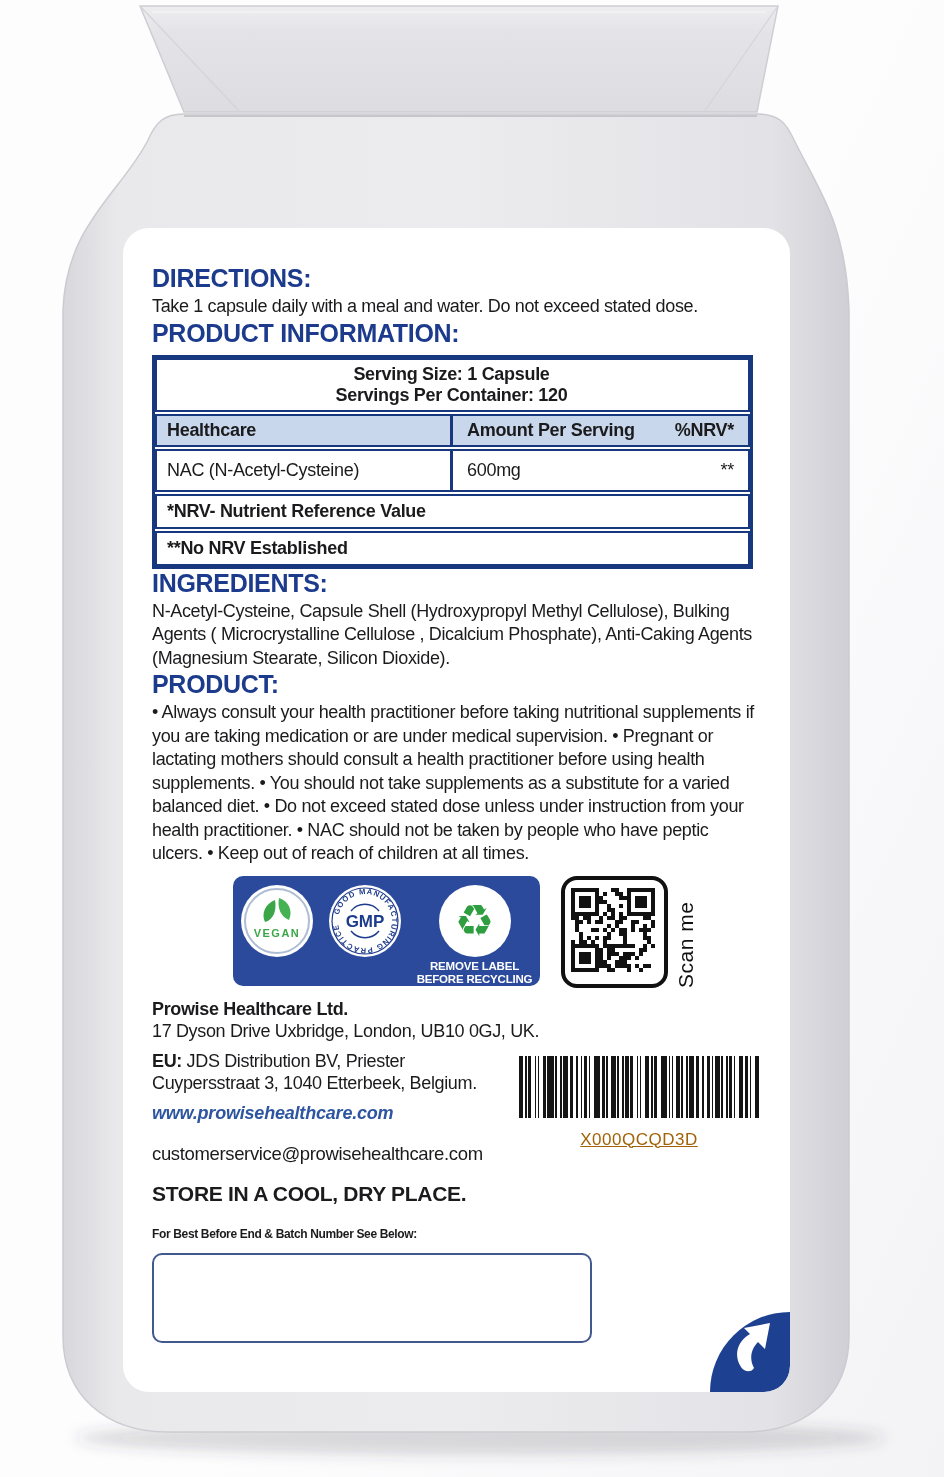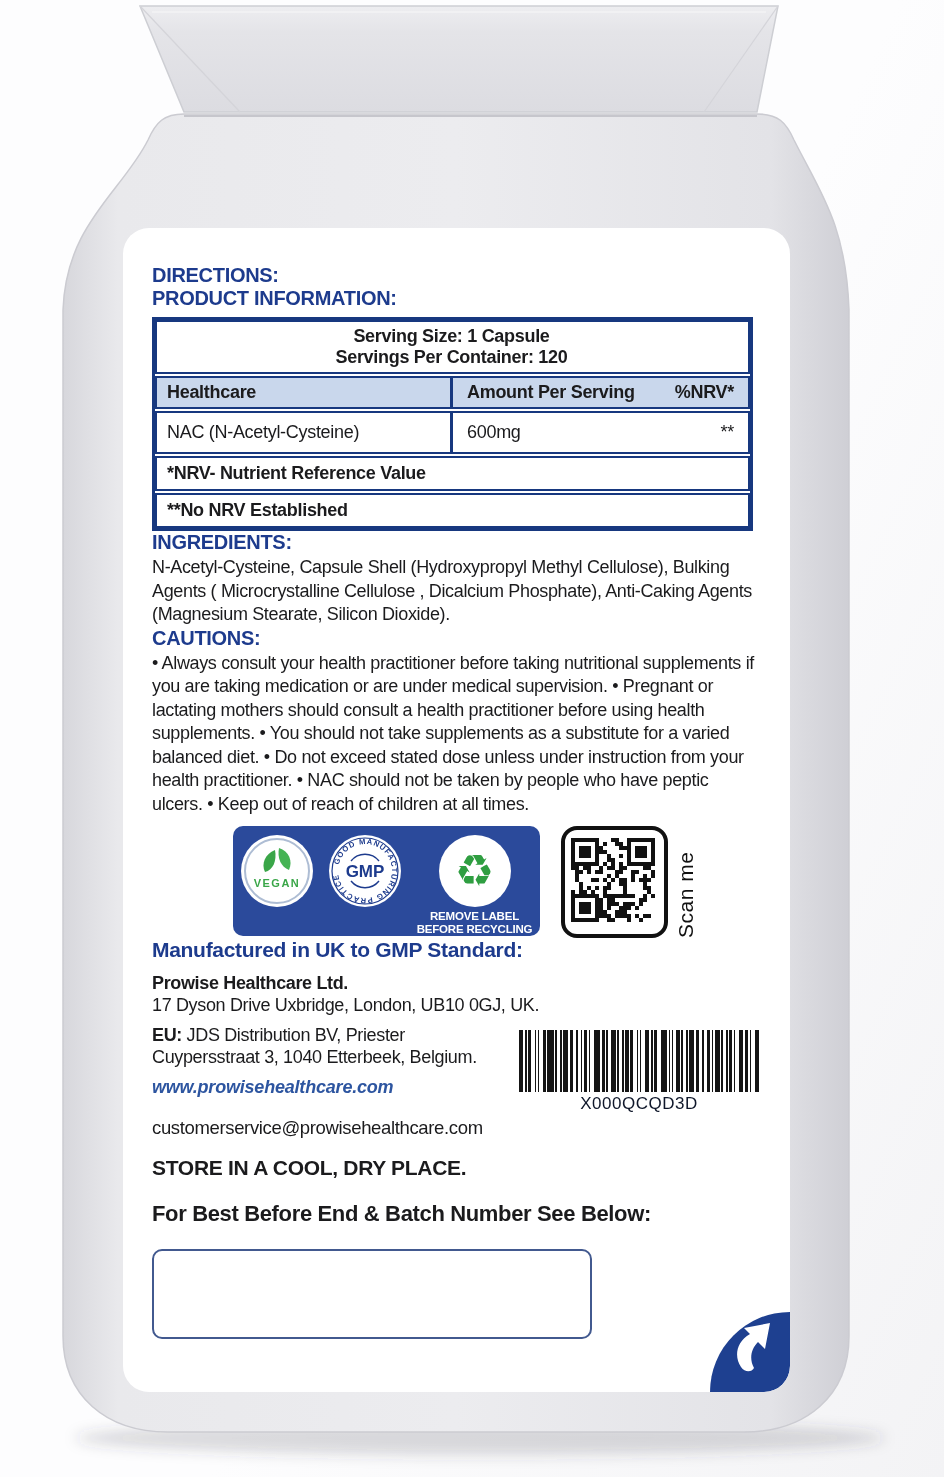--- a/index.html
+++ b/index.html
@@ -12,21 +12,21 @@
   .abs{position:absolute;}
   
   #bottle-svg{left:0;top:0;}
   
   .label{
     left:123px;top:228px;width:667px;height:1164px;background:#ffffff;
     border-radius:26px;position:absolute;overflow:hidden;
   }
   .label-inner{padding:36px 27px 0 29px;position:relative;}
   h2.section{
-    margin:0;font-size:20px;font-weight:700;color:#1d3b8d;letter-spacing:-0.3px;
+    margin:0;font-size:25px;font-weight:700;color:#1d3b8d;letter-spacing:-0.3px;
   }
   h2.manu{font-size:21px;}
   .body-text{
     margin:2px 0 0 0;font-size:18px;line-height:23.5px;letter-spacing:-0.35px;
     color:#1b1b1d;
   }
   .mt12{margin-top:12px;}.mt15{margin-top:15px;}.mt13{margin-top:13px;}
   
   .pi-table{
     margin-top:7px;border:3px solid #17387f;width:601px;box-sizing:border-box;
@@ -77,23 +77,23 @@
   .manu-company{margin-top:10px;}
   .eu-row{margin-top:8px;display:flex;justify-content:space-between;}
   .website{
     margin-top:8px;font-style:italic;color:#2d55a0;font-weight:700;font-size:18px;
     line-height:22px;letter-spacing:-0.2px;
   }
   .email{margin-top:2px;font-size:18.5px;line-height:24px;letter-spacing:-0.35px;}
   .barcode-wrap{margin-top:6px;width:248px;flex:none;display:flex;flex-direction:column;align-items:center;}
   .barcode-bars{height:62px;display:flex;align-items:stretch;}
   .barcode-bars div{background:#151515;}
-  .barcode-code{margin-top:2px;font-size:17px;letter-spacing:0.5px;color:#0f172a;}
+  .barcode-code{margin-top:12px;font-size:17px;letter-spacing:0.5px;color:#a16207;text-decoration:underline;}
   .store{margin-top:16px;font-size:21px;font-weight:700;letter-spacing:-0.3px;}
-  .batch{margin-top:14px;font-size:22px;font-weight:700;letter-spacing:-0.35px;}
+  .batch{margin-top:14px;font-size:12px;font-weight:700;letter-spacing:-0.35px;}
   .batch-box{
     margin-top:8px;width:440px;height:90px;border:2px solid #42598f;border-radius:10px;
     box-sizing:border-box;background:#fff;
   }
   
   .corner-logo{
     position:absolute;right:0;bottom:0;width:80px;height:80px;background:#1e4090;
     border-top-left-radius:100%;border-bottom-right-radius:26px;
   }
   .corner-logo svg{position:absolute;right:0;bottom:0;}
@@ -143,20 +143,21 @@
              C66,224 122,192 148,140
              C156,122 164,114 184,114 Z" fill="url(#bodyGrad)" stroke="#cbcbd1" stroke-width="1.5"></path>
     <path d="M184,116 L757,116" stroke="#c6c6cc" stroke-width="2" fill="none"></path>
   </g>
 </svg>
 
 <div class="label">
   <div class="label-inner">
 
     <h2 class="section">DIRECTIONS:</h2>
+    <p class="body-text">Take 1 capsule daily with a meal and water. Do not exceed stated dose.</p>
 
     <h2 class="section mt12">PRODUCT INFORMATION:</h2>
 
     <div class="pi-table">
       <div class="pi-row pi-serving">
         <span>Serving Size: 1 Capsule</span>
         <span>Servings Per Container: 120</span>
       </div>
       <div class="pi-row pi-header">
         <div class="pi-cell-left">Healthcare</div>
@@ -172,21 +173,21 @@
           <span>**</span>
         </div>
       </div>
       <div class="pi-row pi-foot">*NRV- Nutrient Reference Value</div>
       <div class="pi-row pi-foot">**No NRV Established</div>
     </div>
 
     <h2 class="section mt15">INGREDIENTS:</h2>
     <p class="body-text">N-Acetyl-Cysteine, Capsule Shell (Hydroxypropyl Methyl Cellulose), Bulking Agents ( Microcrystalline Cellulose , Dicalcium Phosphate), Anti-Caking Agents (Magnesium Stearate, Silicon Dioxide).</p>
 
-    <h2 class="section mt13">CAUTIONS:</h2>
+    <h2 class="section mt13">PRODUCT:</h2>
     <p class="body-text">• Always consult your health practitioner before taking nutritional supplements if you are taking medication or are under medical supervision. • Pregnant or lactating mothers should consult a health practitioner before using health supplements. • You should not take supplements as a substitute for a varied balanced diet. • Do not exceed stated dose unless under instruction from your health practitioner. • NAC should not be taken by people who have peptic ulcers. • Keep out of reach of children at all times.</p>
 
     <div class="badges-row">
       <div class="badge-panel">
 
         <div class="circle-badge">
           <svg width="72" height="72" viewBox="0 0 72 72">
             <circle cx="36" cy="36" r="32" fill="#fff" stroke="#aebdd4" stroke-width="2"></circle>
             <path d="M34,15 C24,19 20,29 24,37 C32,35 36,26 34,15 Z" fill="#3aa648"></path>
             <path d="M38,13 C48,16 52,26 48,35 C40,32 36,23 38,13 Z" fill="#45b354"></path>
@@ -353,21 +354,20 @@
             <rect x="60" y="4" width="20" height="20" fill="#fff"></rect>
             <rect x="64" y="8" width="12" height="12" fill="#111"></rect>
             <rect x="0" y="56" width="28" height="28" fill="#111"></rect>
             <rect x="4" y="60" width="20" height="20" fill="#fff"></rect>
             <rect x="8" y="64" width="12" height="12" fill="#111"></rect>
           </svg>
       </div>
       <div class="scanme">Scan me</div>
     </div>
 
-    <h2 class="section manu mt15">Manufactured in UK to GMP Standard:</h2>
     <p class="line bold manu-company">Prowise Healthcare Ltd.</p>
     <p class="line">17 Dyson Drive Uxbridge, London, UB10 0GJ, UK.</p>
 
     <div class="eu-row">
       <div>
         <p class="line"><span class="bold">EU:</span><span> JDS Distribution BV, Priester</span></p>
         <p class="line">Cuypersstraat 3, 1040 Etterbeek, Belgium.</p>
         <p class="website">www.prowisehealthcare.com</p>
         <p class="email line">customerservice@prowisehealthcare.com</p>
       </div>

